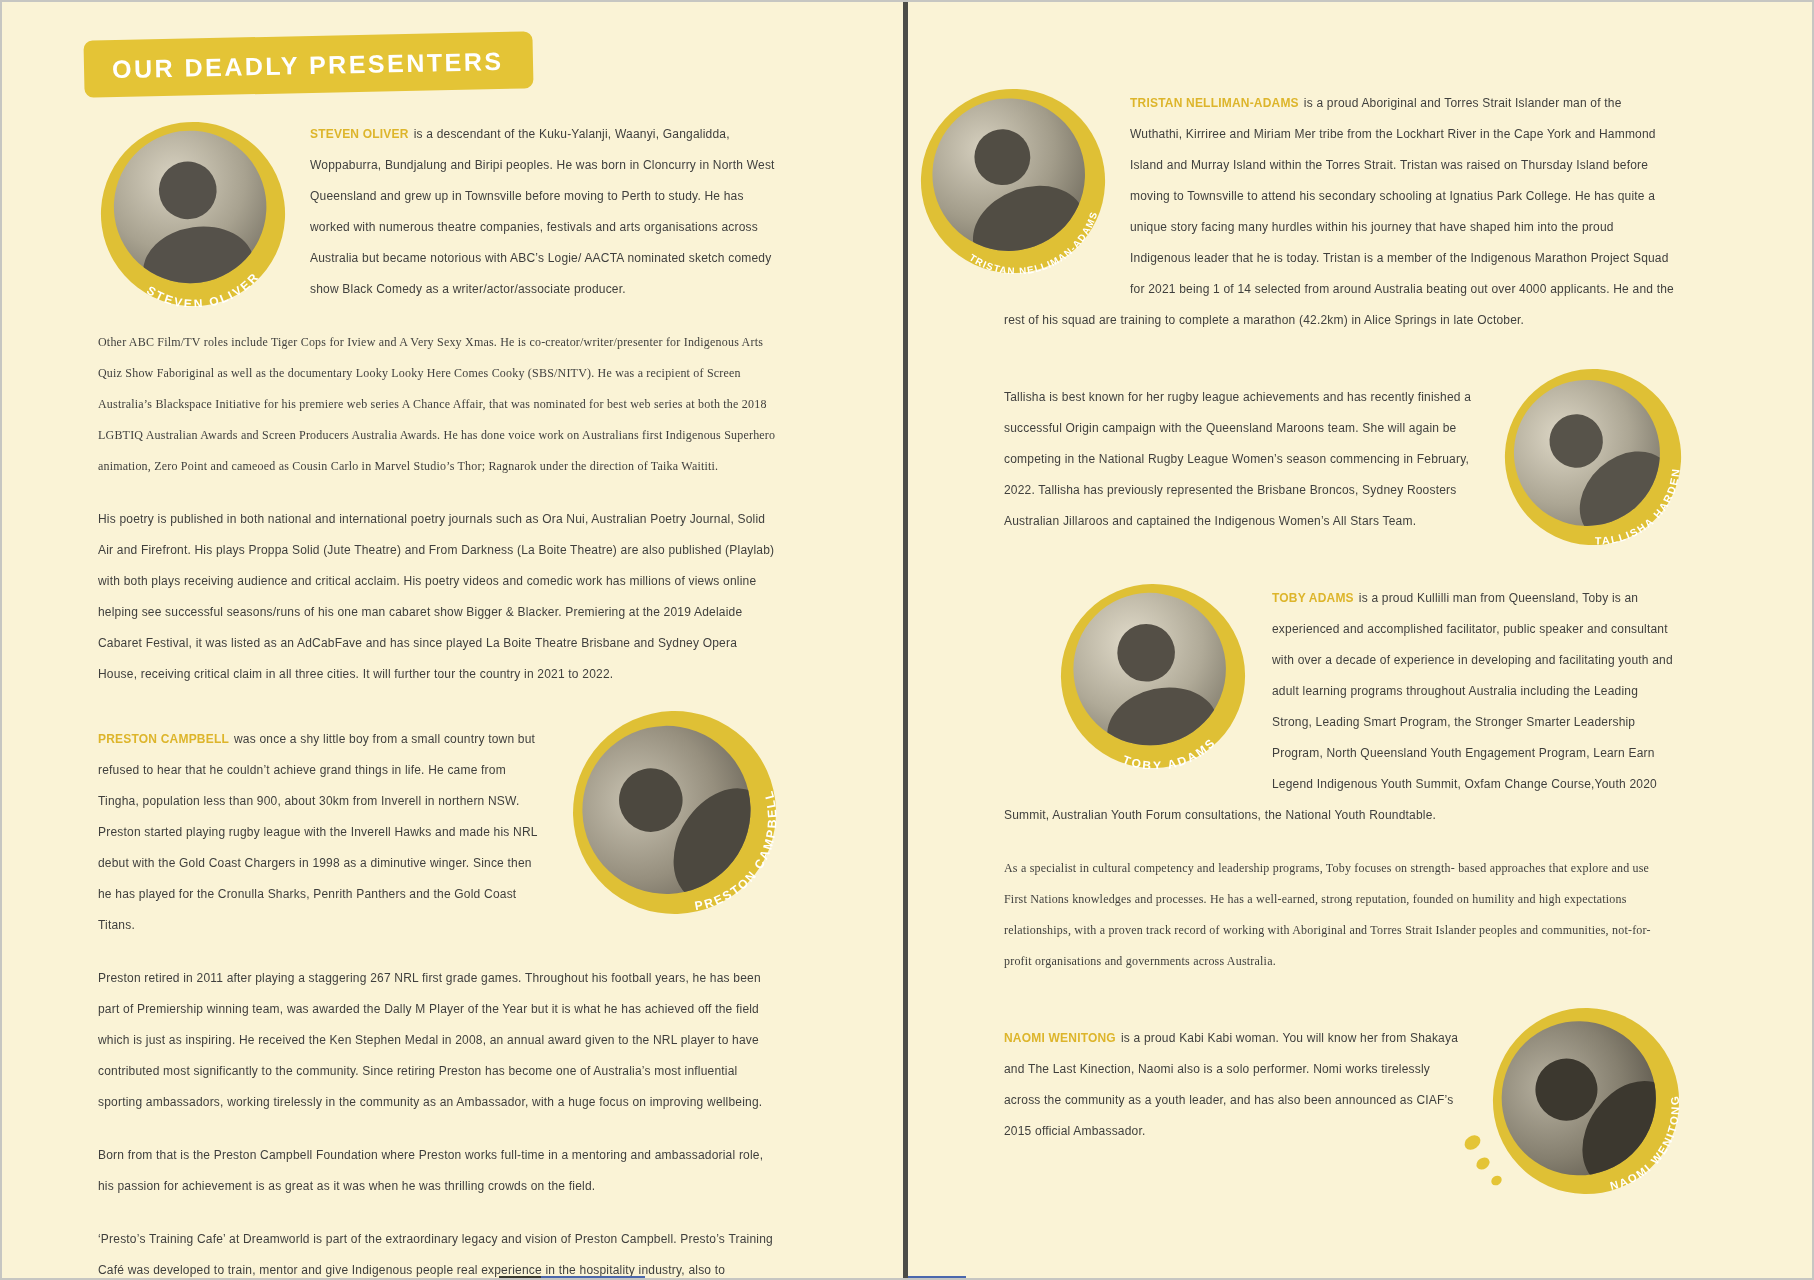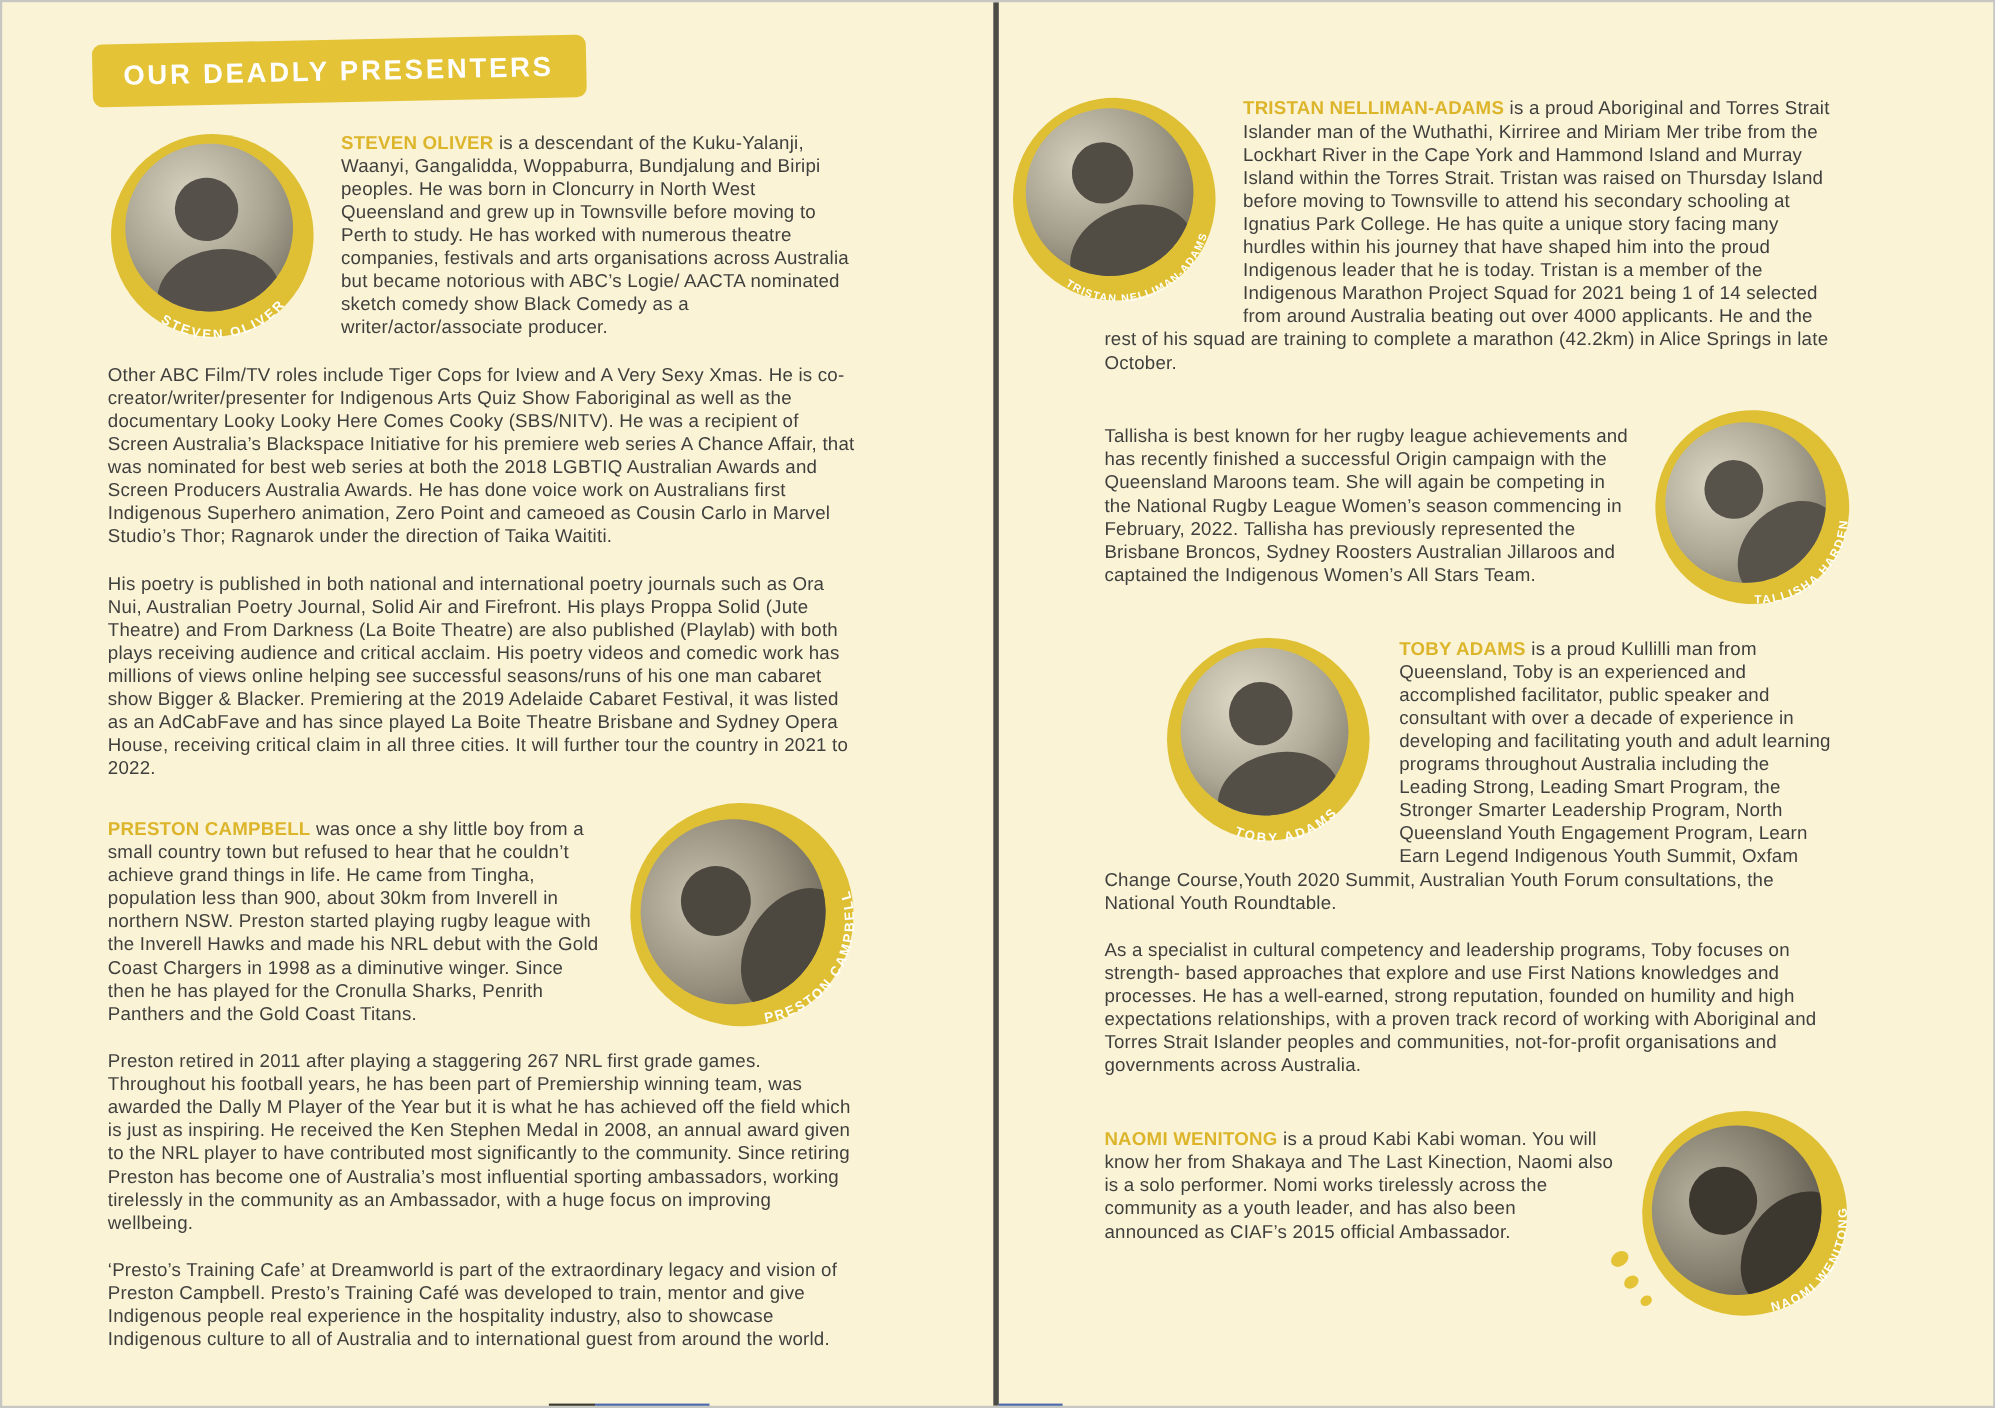--- a/index.html
+++ b/index.html
@@ -28,23 +28,23 @@
     letter-spacing:2.5px;
     padding:15px 30px 13px 28px;
     border-radius:9px;
     transform:rotate(-1.2deg);
     margin:0 0 26px -14px;
     white-space:nowrap;
   }
 
   section{margin:0 0 34px 0;}
   .page-right section{margin:0 0 46px 0;}
-  p.para{margin:0 0 22px 0;font-size:17px;line-height:21px;letter-spacing:0.2px;}
+  p.para{margin:0 0 22px 0;font-size:12px;line-height:31px;letter-spacing:0.2px;}
   .pname{color:#ddb52b;font-weight:bold;margin-right:5px;}
-  .clear-left{clear:left;}
+  .clear-left{clear:left;font-family:Liberation Serif, serif;}
   .clear-right{clear:right;}
 
   .photo{position:relative;}
   .photo svg{display:block;width:100%;height:auto;}
   .ph-steven{float:left;width:186px;margin:2px 24px 10px 2px;}
   .ph-preston{float:right;width:205px;margin:-14px 0 8px 24px;}
   .ph-tristan{float:left;width:186px;margin:0 24px 10px -84px;}
   .ph-tallisha{float:right;width:178px;margin:-14px -8px 8px 22px;}
   .ph-toby{float:left;width:186px;margin:0 26px 10px 56px;}
   .ph-naomi{float:right;width:188px;margin:-16px -6px 8px 24px;}
@@ -132,20 +132,21 @@
             </g>
             <path id="a2" d="M 12,130 A 90,90 0 0 0 188,130" fill="none"></path>
             <text class="arcname arc-m" text-anchor="middle"><textPath href="#a2" startOffset="50%">PRESTON CAMPBELL</textPath></text>
           </g>
         </svg>
       </div>
       <p class="para">
         <span class="pname">PRESTON CAMPBELL</span><span>was once a shy little boy from a small country town but refused to hear that he couldn’t achieve grand things in life. He came from Tingha, population less than 900, about 30km from Inverell in northern NSW. Preston started playing rugby league with the Inverell Hawks and made his NRL debut with the Gold Coast Chargers in 1998 as a diminutive winger. Since then he has played for the Cronulla Sharks, Penrith Panthers and the Gold Coast Titans.</span>
       </p>
       <p class="para clear-right">Preston retired in 2011 after playing a staggering 267 NRL first grade games. Throughout his football years, he has been part of Premiership winning team, was awarded the Dally M Player of the Year but it is what he has achieved off the field which is just as inspiring. He received the Ken Stephen Medal in 2008, an annual award given to the NRL player to have contributed most significantly to the community. Since retiring Preston has become one of Australia’s most influential sporting ambassadors, working tirelessly in the community as an Ambassador, with a huge focus on improving wellbeing.</p>
+      <p class="para">Born from that is the Preston Campbell Foundation where Preston works full-time in a mentoring and ambassadorial role, his passion for achievement is as great as it was when he was thrilling crowds on the field.</p>
       <p class="para">‘Presto’s Training Cafe’ at Dreamworld is part of the extraordinary legacy and vision of Preston Campbell. Presto’s Training Café was developed to train, mentor and give Indigenous people real experience in the hospitality industry, also to showcase Indigenous culture to all of Australia and to international guest from around the world.</p>
     </section>
 
     <div class="footer-marks marks-left">
       <span class="mark-dark"></span><span class="mark-blue"></span>
     </div>
   </div>
 
   <div class="divider"></div>
 

